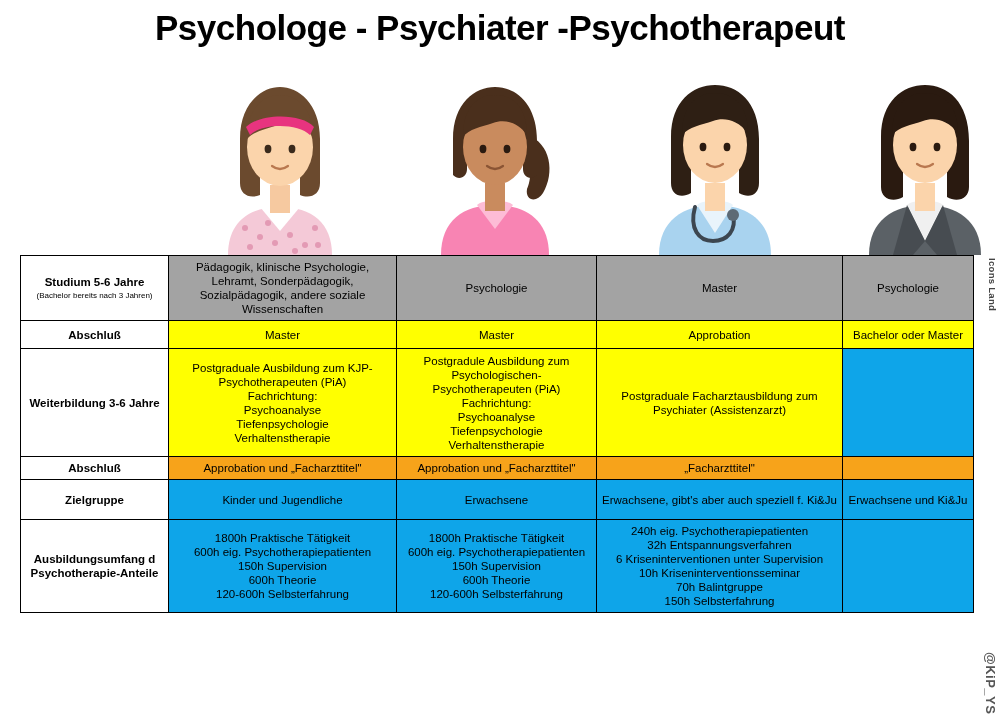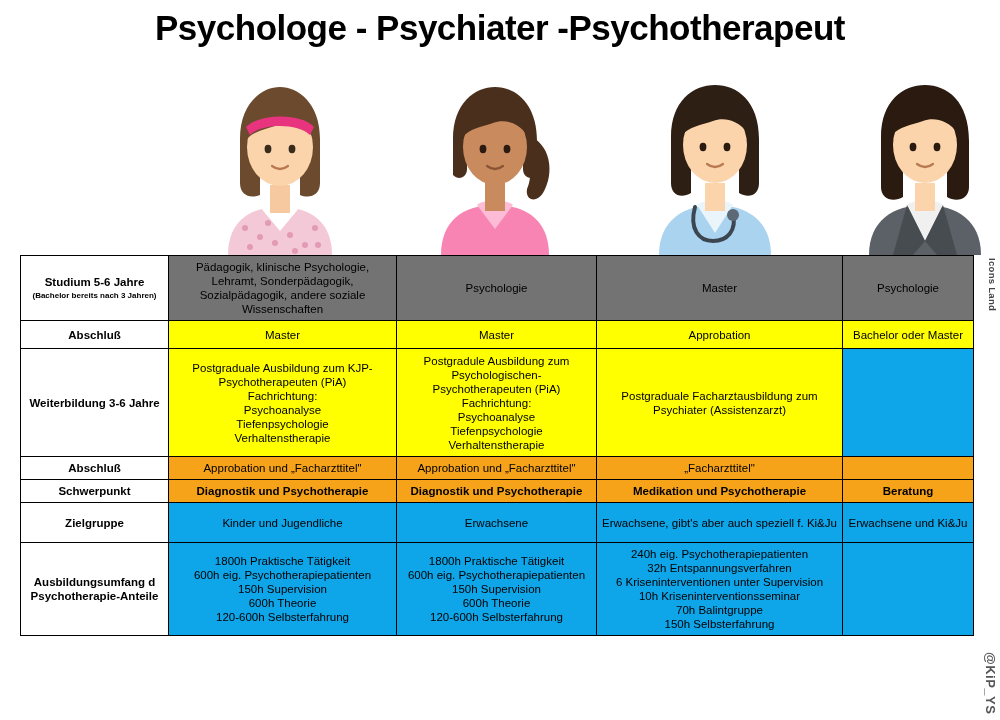--- a/index.html
+++ b/index.html
@@ -68,26 +68,26 @@
   }
   td.rowhead {
     font-weight: bold;
     font-size: 11.5px;
     background: #ffffff;
     width: 148px;
   }
   td.rowhead .sub {
     display: block;
     font-size: 8px;
-    font-weight: bold;
+    font-weight: normal;
     line-height: 1.15;
     margin-top: 2px;
   }
   .c-red     { background: #ff0000; font-weight: bold; font-size: 13px; color: #000; }
-  .c-lyellow { background: #737373; }
+  .c-lyellow { background: #a3a3a3; }
   .c-yellow  { background: #ffff00; margin-top: 8px; }
   .c-orange  { background: #f7a31a; }
   .c-white   { background: #0ea5e9; }
 
   .col-a { width: 228px; }
   .col-b { width: 200px; }
   .col-c { width: 246px; }
   .col-d { width: 131px; }
 
   .r-head td { height: 60px; }
@@ -255,27 +255,20 @@
         </tr>
 
         <tr class="r-abschluss2">
           <td class="rowhead">Abschluß</td>
           <td class="c-orange">Approbation und „Facharzttitel"</td>
           <td class="c-orange">Approbation und „Facharzttitel"</td>
           <td class="c-orange">„Facharzttitel"</td>
           <td class="c-orange"></td>
         </tr>
 
-        <tr class="r-schwer">
-          <td class="rowhead">Schwerpunkt</td>
-          <td class="c-orange">Diagnostik und Psychotherapie</td>
-          <td class="c-orange">Diagnostik und Psychotherapie</td>
-          <td class="c-orange">Medikation und Psychotherapie</td>
-          <td class="c-orange">Beratung</td>
-        </tr>
 
         <tr class="r-ziel">
           <td class="rowhead">Zielgruppe</td>
           <td class="c-white">Kinder und Jugendliche</td>
           <td class="c-white">Erwachsene</td>
           <td class="c-white">Erwachsene, gibt's aber auch speziell f. Ki&amp;Ju</td>
           <td class="c-white">Erwachsene und Ki&amp;Ju</td>
         </tr>
 
         <tr class="r-umfang">

